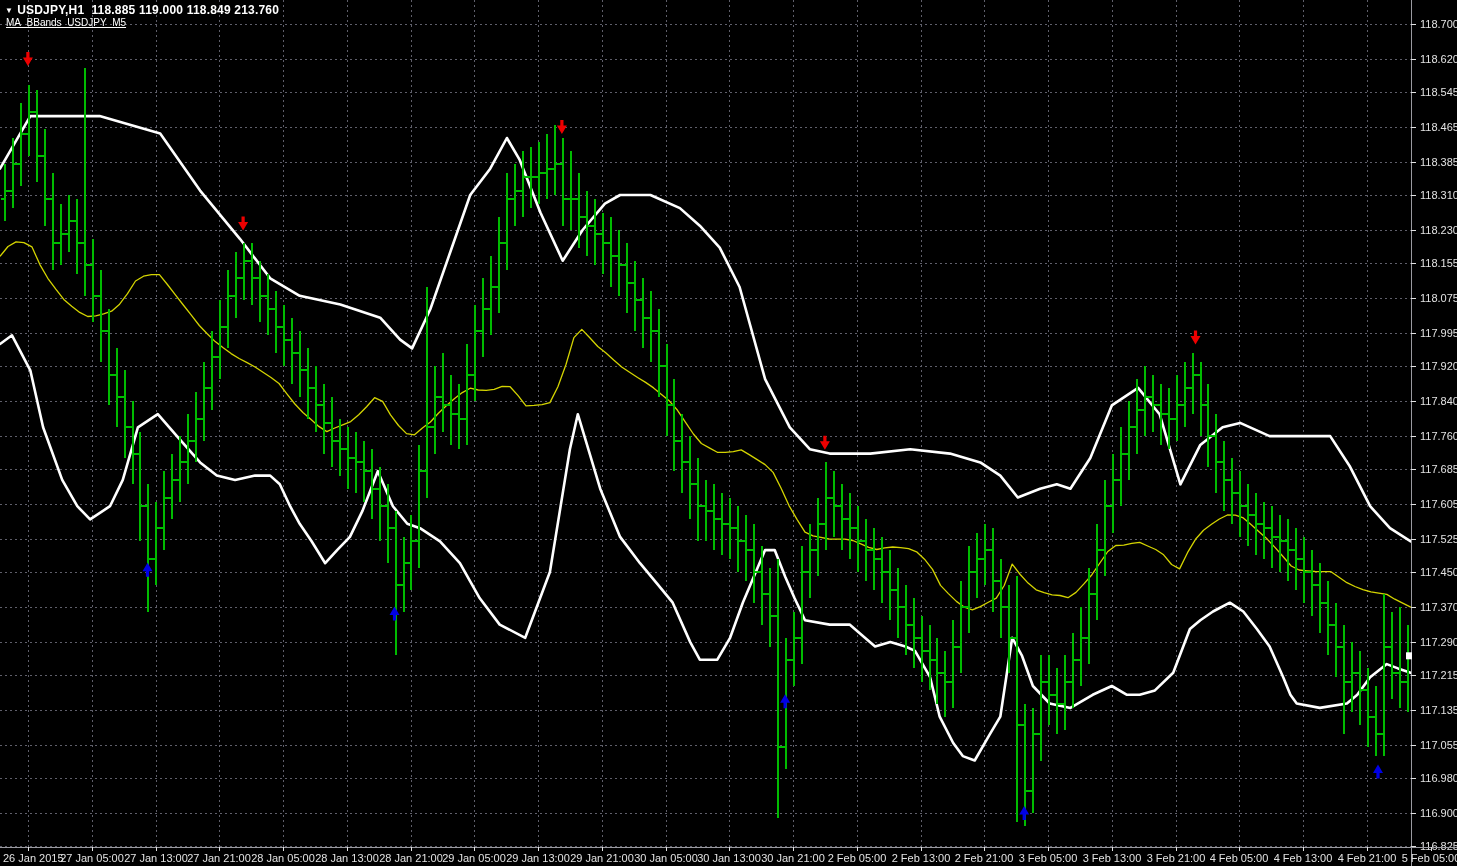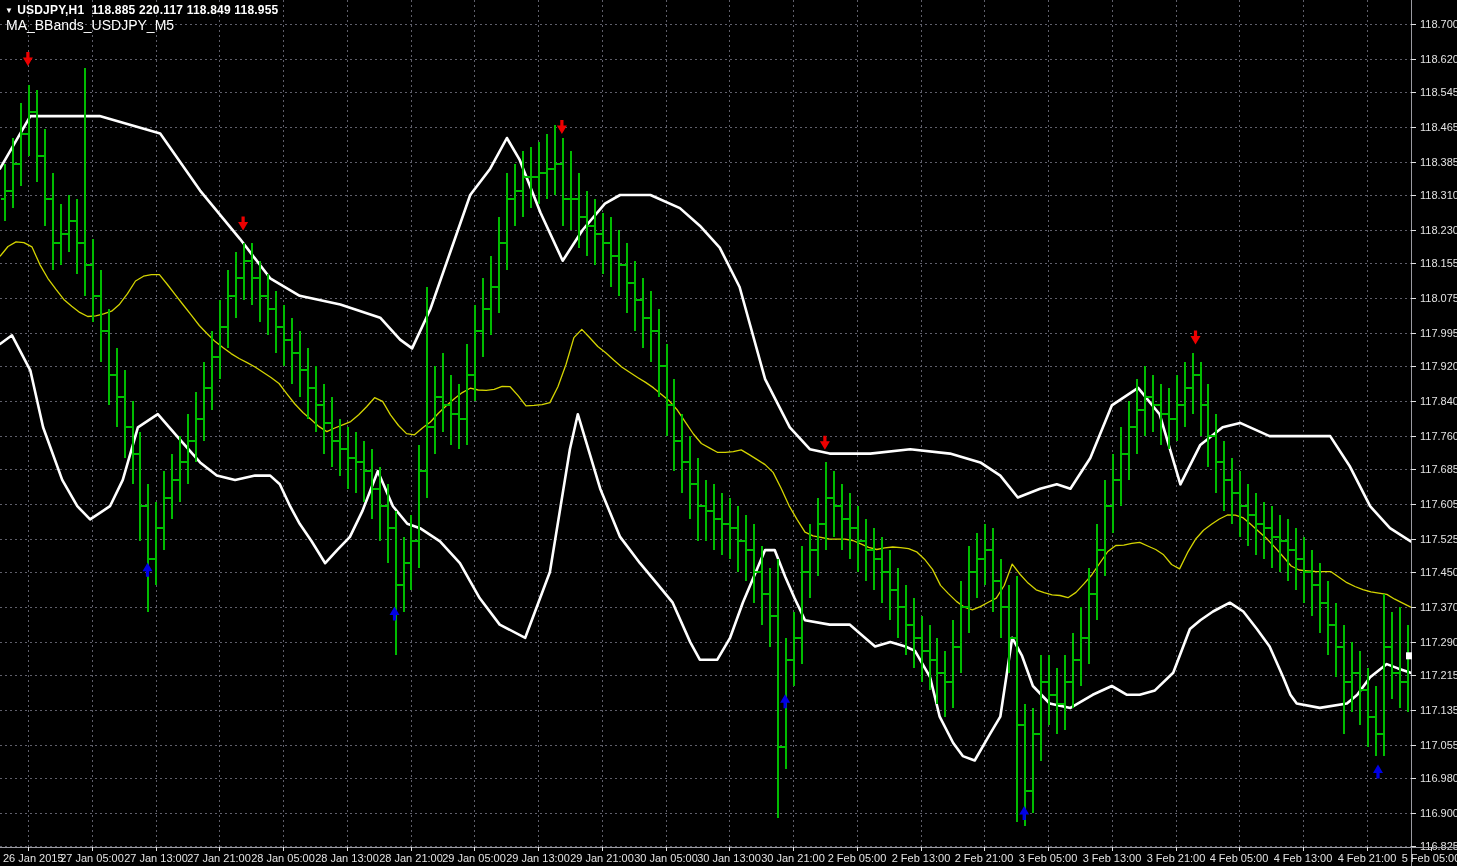--- a/index.html
+++ b/index.html
@@ -2,22 +2,22 @@
 <html><head>
 <meta charset="utf-8">
 <style>
   html,body{margin:0;padding:0;background:#000;width:1457px;height:866px;overflow:hidden;
     font-family:"Liberation Sans",sans-serif;}
   #window{position:relative;width:1457px;height:866px;background:#000;}
   #chart-svg{position:absolute;left:0;top:0;}
   #quote-line{position:absolute;left:5px;top:3px;color:#fff;font-size:12px;font-weight:700;
     letter-spacing:.2px;white-space:nowrap;}
   #quote-line .tri{font-size:8px;position:relative;top:-1px;margin-right:4px;font-weight:400;}
-  #indicator-line{position:absolute;left:6px;top:17px;color:#fff;font-size:14px;font-weight:400;
-    white-space:nowrap;}
+  #indicator-line{position:absolute;left:6px;top:17px;color:#fff;font-size:10px;font-weight:400;
+    white-space:nowrap;text-decoration:underline;}
   text{font-family:"Liberation Sans",sans-serif;}
 </style>
 </head>
 <body>
 
 <div id="window">
   <svg id="chart-svg" width="1457" height="866">
       <rect x="0" y="0" width="1457" height="866" fill="#000000"></rect>
       <defs>
         <clipPath id="plotclip">
@@ -721,15 +721,15 @@
         <line x1="1239.5" y1="847" x2="1239.5" y2="851" stroke="#e2e2e2" stroke-width="1" shape-rendering="crispEdges"></line>
         <text x="1239" y="862" fill="#e2e2e2" font-size="11px" text-anchor="middle">4 Feb 05:00</text>
         <line x1="1303.5" y1="847" x2="1303.5" y2="851" stroke="#e2e2e2" stroke-width="1" shape-rendering="crispEdges"></line>
         <text x="1303" y="862" fill="#e2e2e2" font-size="11px" text-anchor="middle">4 Feb 13:00</text>
         <line x1="1367.5" y1="847" x2="1367.5" y2="851" stroke="#e2e2e2" stroke-width="1" shape-rendering="crispEdges"></line>
         <text x="1367" y="862" fill="#e2e2e2" font-size="11px" text-anchor="middle">4 Feb 21:00</text>
         <line x1="1431.5" y1="847" x2="1431.5" y2="851" stroke="#e2e2e2" stroke-width="1" shape-rendering="crispEdges"></line>
         <text x="1431" y="862" fill="#e2e2e2" font-size="11px" text-anchor="middle">5 Feb 05:00</text>
       </g>
     </svg>
-  <div id="quote-line"><span class="tri">▼</span><span>USDJPY,H1</span>&nbsp;&nbsp;<span>118.885 220.117 118.849 118.955</span></div>
+  <div id="quote-line"><span class="tri">▼</span><span>USDJPY,H1</span>&nbsp;&nbsp;<span>118.885 119.000 118.849 213.760</span></div>
   <div id="indicator-line">MA_BBands_USDJPY_M5</div>
 </div>
 
 </body></html>

